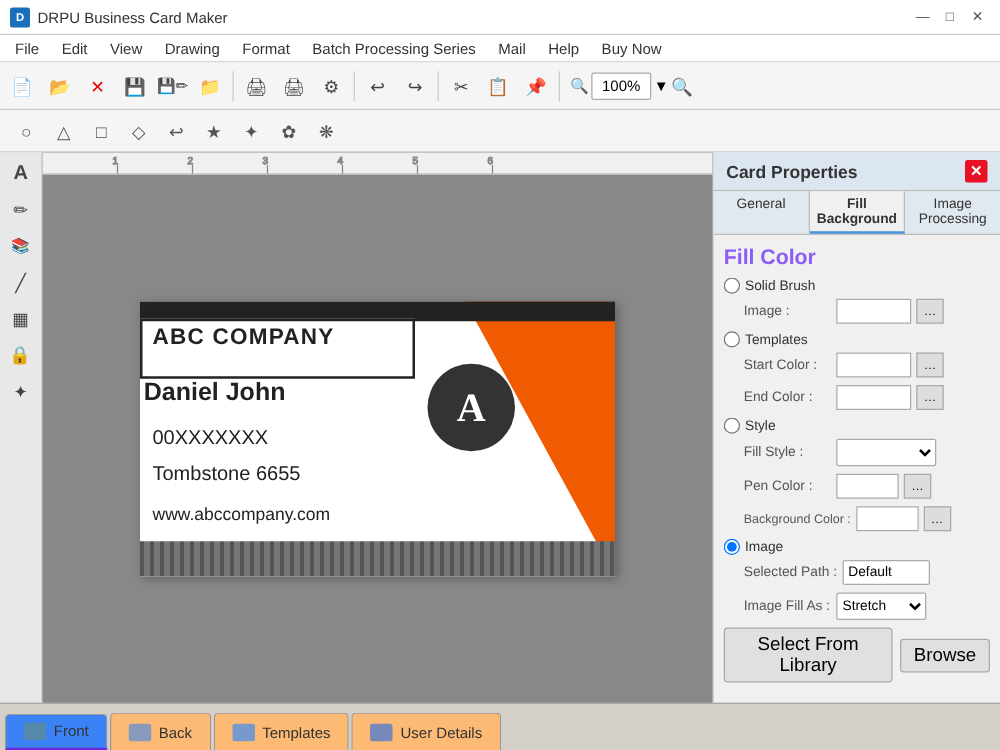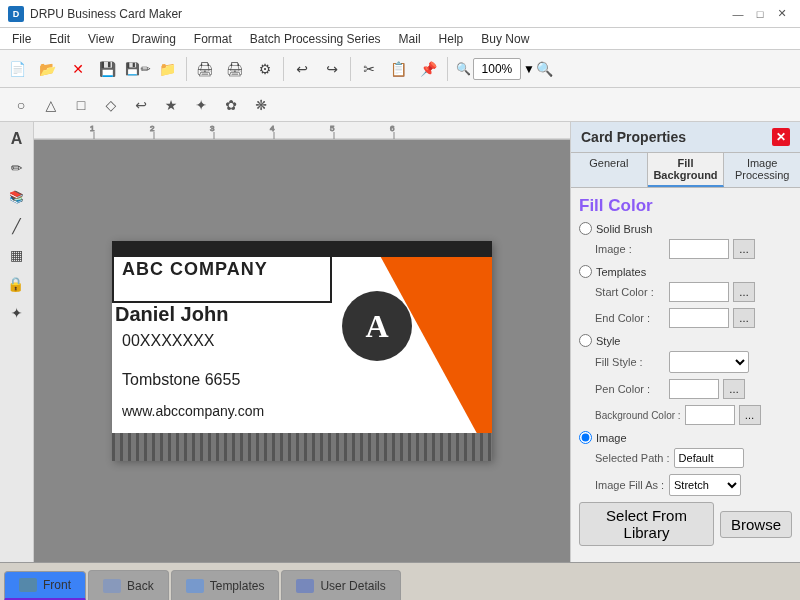--- a/index.html
+++ b/index.html
@@ -39,21 +39,21 @@
     #ruler-h { height: 18px; background: #f0f0f0; border-bottom: 1px solid #bbb; position: relative; overflow: hidden; }
     #ruler-h svg { width: 100%; height: 18px; }
     #canvas-content { background: #888; position: relative; display: flex; align-items: center; justify-content: center; height: calc(100% - 18px); }
     #business-card { width: 380px; height: 220px; background: #fff; position: relative; overflow: hidden; box-shadow: 2px 2px 8px rgba(0,0,0,0.3); }
 
     
     .card-top-strip { position: absolute; top: 0; left: 0; right: 0; height: 16px; background: #222; }
     .card-company { position: absolute; top: 18px; left: 10px; font-size: 18px; font-weight: bold; color: #222; font-family: Arial, sans-serif; letter-spacing: 1px; }
     .card-orange-triangle { position: absolute; top: 0; right: 0; width: 0; height: 0; border-style: solid; border-width: 0 120px 220px 0; border-color: transparent #f05a00 transparent transparent; }
     .card-name { position: absolute; top: 62px; left: 3px; font-size: 20px; font-weight: bold; color: #222; font-family: Arial, sans-serif; }
-    .card-phone { position: absolute; top: 91px; left: 10px; font-size: 16px; color: #222; font-family: Arial, sans-serif; }
+    .card-phone { position: absolute; top: 101px; left: 10px; font-size: 16px; color: #222; font-family: Arial, sans-serif; }
     .card-address { position: absolute; top: 130px; left: 10px; font-size: 16px; color: #222; font-family: Arial, sans-serif; }
     .card-website { position: absolute; top: 162px; left: 10px; font-size: 14px; color: #222; font-family: Arial, sans-serif; }
     .card-logo-circle { position: absolute; top: 50px; right: 80px; width: 70px; height: 70px; background: #333; border-radius: 50%; display: flex; align-items: center; justify-content: center; }
     .card-logo-letter { color: #fff; font-size: 32px; font-weight: bold; font-family: serif; }
     .card-designer-text { position: absolute; bottom: 30px; right: 30px; font-size: 20px; color: #fff; font-family: 'Times New Roman', serif; font-style: italic; font-weight: bold; }
     .card-hatch-lines { position: absolute; bottom: 0; left: 0; right: 0; height: 28px; background: repeating-linear-gradient(90deg, #555 0px, #555 3px, #777 3px, #777 8px); }
     .card-white-rect { position: absolute; top: 14px; left: 0; width: 220px; height: 48px; background: #fff; border: 2px solid #222; }
 
     
     #properties { width: 230px; background: #f0f0f0; border-left: 1px solid #ccc; display: flex; flex-direction: column; }
@@ -72,21 +72,21 @@
     .prop-radio-row { display: flex; align-items: center; gap: 4px; margin-bottom: 4px; }
     .prop-radio { width: 13px; height: 13px; cursor: pointer; }
     .prop-radio-label { font-size: 11px; color: #333; }
     .prop-select { width: 100%; height: 22px; border: 1px solid #aaa; border-radius: 2px; font-size: 11px; background: #fff; }
     .prop-text-input { width: 90px; height: 20px; border: 1px solid #aaa; border-radius: 2px; font-size: 11px; padding: 0 4px; background: #fff; }
     .prop-btn { padding: 4px 10px; background: #e0e0e0; border: 1px solid #aaa; border-radius: 3px; font-size: 15px; cursor: pointer; }
     .indented { padding-left: 16px; }
 
     
     #bottom-tabs { height: 38px; background: #d4d0c8; border-top: 1px solid #999; display: flex; align-items: flex-end; padding: 0 4px; gap: 2px; }
-    .bottom-tab { display: flex; align-items: center; gap: 6px; padding: 4px 14px; background: #a3a3a3; border: 1px solid #999; border-bottom: none; border-radius: 4px 4px 0 0; cursor: pointer; font-size: 12px; color: #333; height: 30px; }
+    .bottom-tab { display: flex; align-items: center; gap: 6px; padding: 4px 14px; background: #fdba74; border: 1px solid #999; border-bottom: none; border-radius: 4px 4px 0 0; cursor: pointer; font-size: 12px; color: #333; height: 30px; }
     .bottom-tab.active { background: #3b82f6; border-bottom: 3px solid #6d28d9; margin-bottom: -1px; }
     .bottom-tab-icon { width: 18px; height: 14px; background: #6699cc; border-radius: 2px; display: flex; align-items: center; justify-content: center; }
   </style>
 </head>
 <body>
 
 <div id="titlebar">
   <div id="titlebar-left">
     <div class="app-icon">D</div>
     <span>DRPU Business Card Maker</span>

